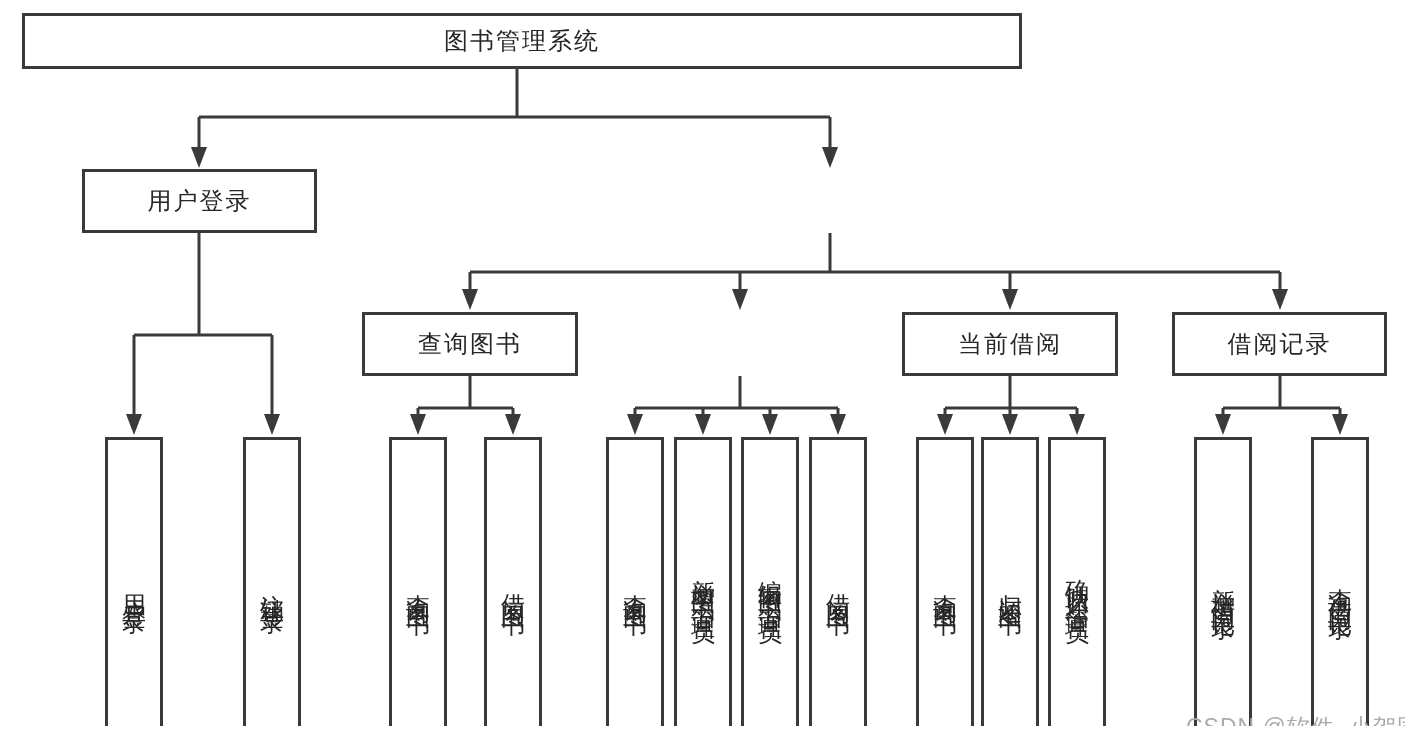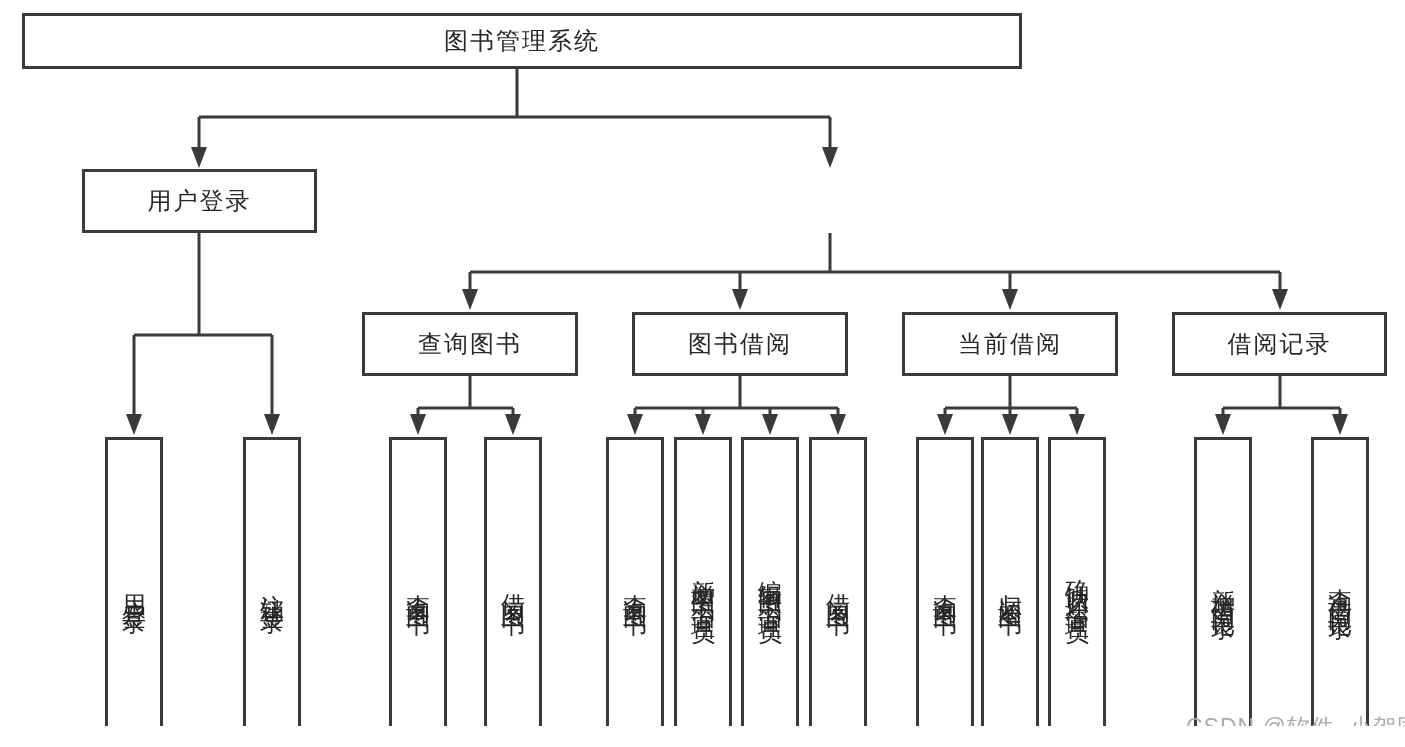--- a/index.html
+++ b/index.html
@@ -76,23 +76,20 @@
     <span>图书管理系统</span>
   </div>
 
   <div class="box" style="left:82px; top:169px; width:235px; height:64px">
     <span>用户登录</span>
   </div>
 
   <div class="box" style="left:362px; top:312px; width:216px; height:64px">
     <span>查询图书</span>
   </div>
-  <div class="box" style="left:632px; top:312px; width:216px; height:64px">
-    <span>图书借阅</span>
-  </div>
   <div class="box" style="left:902px; top:312px; width:216px; height:64px">
     <span>当前借阅</span>
   </div>
   <div class="box" style="left:1172px; top:312px; width:215px; height:64px">
     <span>借阅记录</span>
   </div>
 
   <div class="box vbox" style="left:105px; top:437px; width:58px; height:300px">
     <span>用户登录</span>
   </div>

